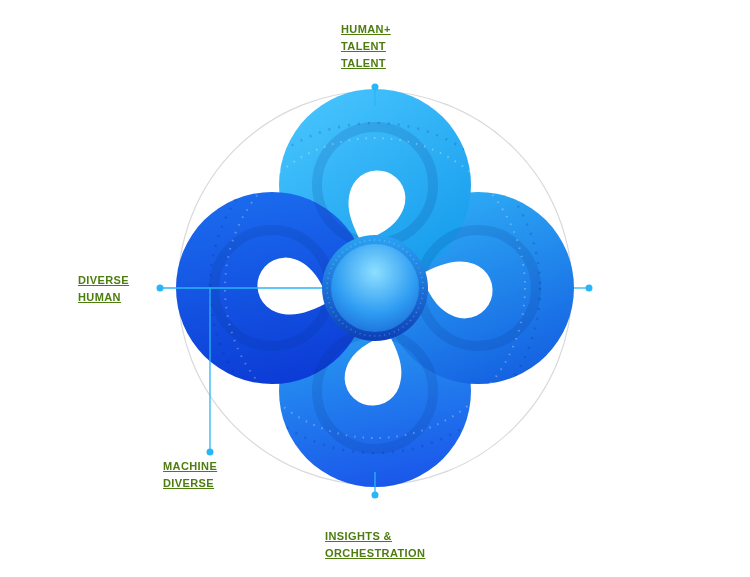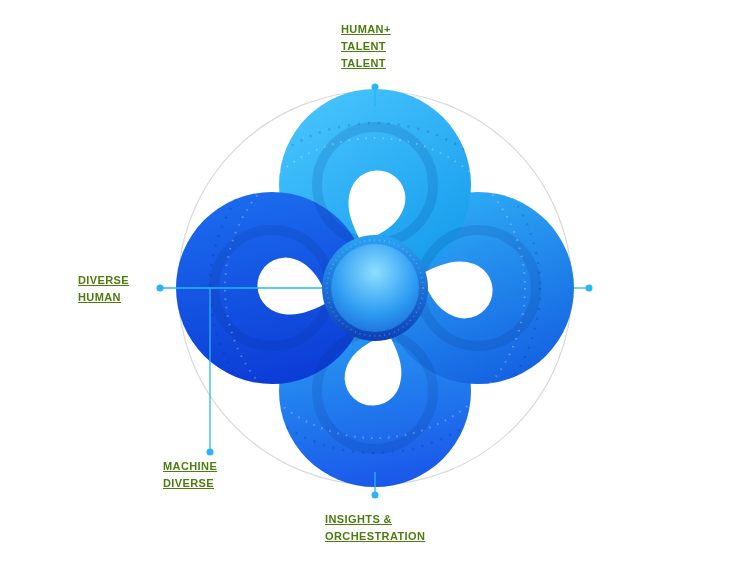--- a/index.html
+++ b/index.html
@@ -134,18 +134,18 @@
   <div class="label" style="left:78px; top:272px;">
     <div>DIVERSE</div>
     <div>HUMAN</div>
   </div>
 
   <div class="label" style="left:163px; top:458px;">
     <div>MACHINE</div>
     <div>DIVERSE</div>
   </div>
 
-  <div class="label" style="left:325px; top:511px;">
+  <div class="label" style="left:325px; top:528px;">
     <div>INSIGHTS &amp;</div>
     <div>ORCHESTRATION</div>
   </div>
 
 </div>
 
 </body></html>

